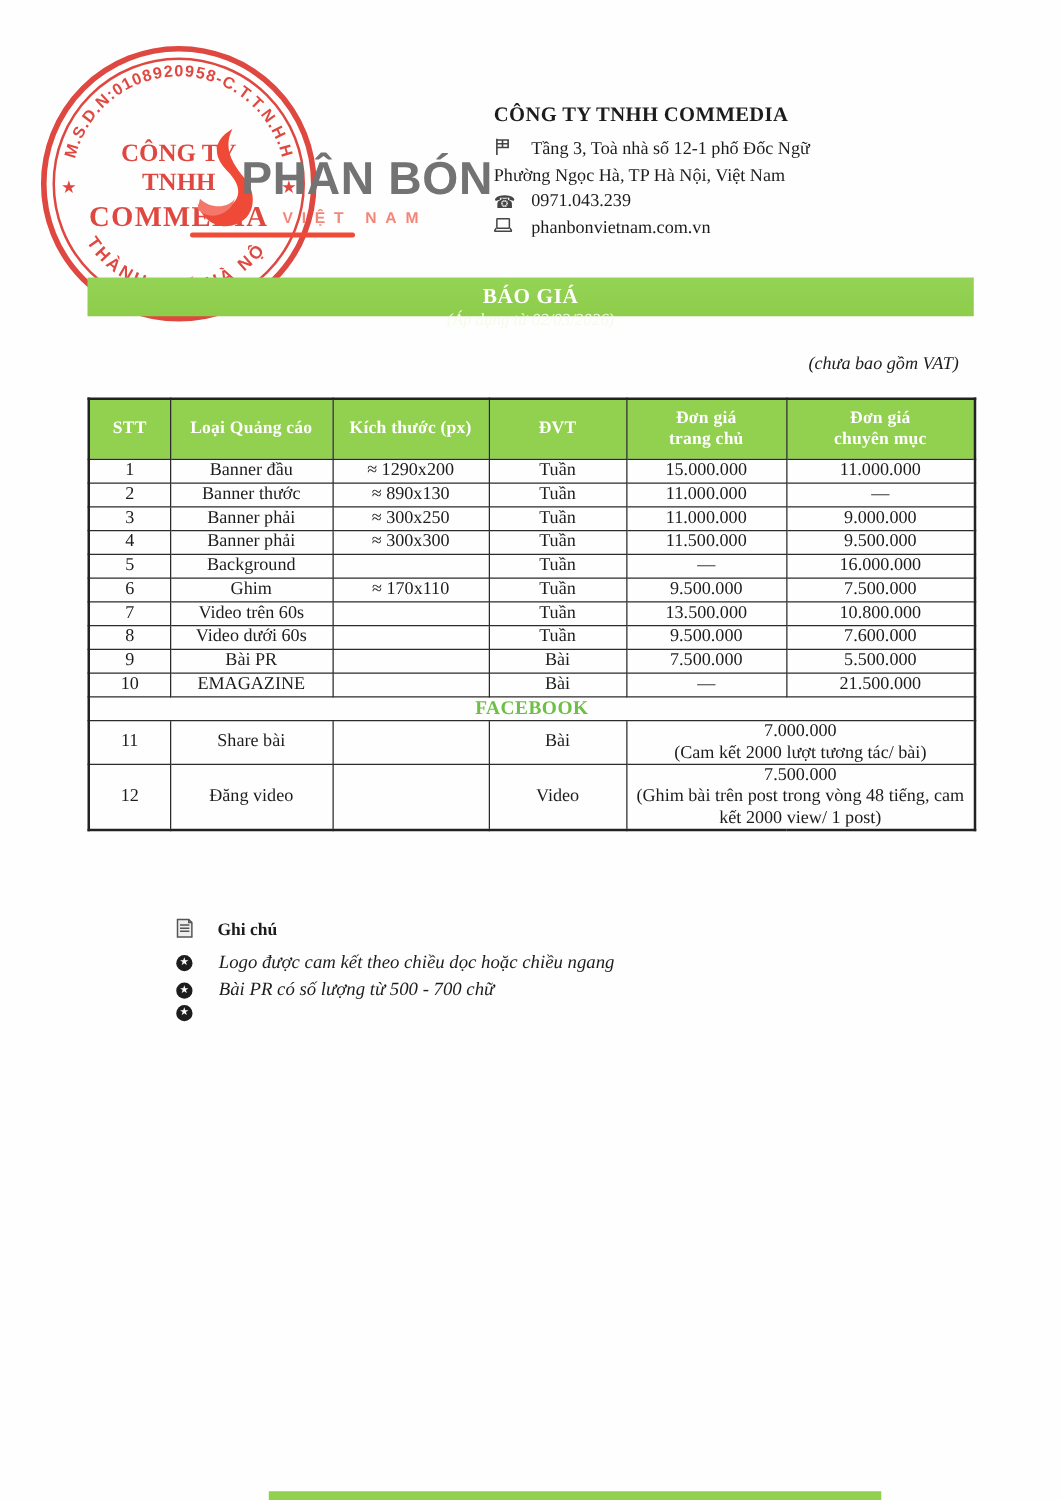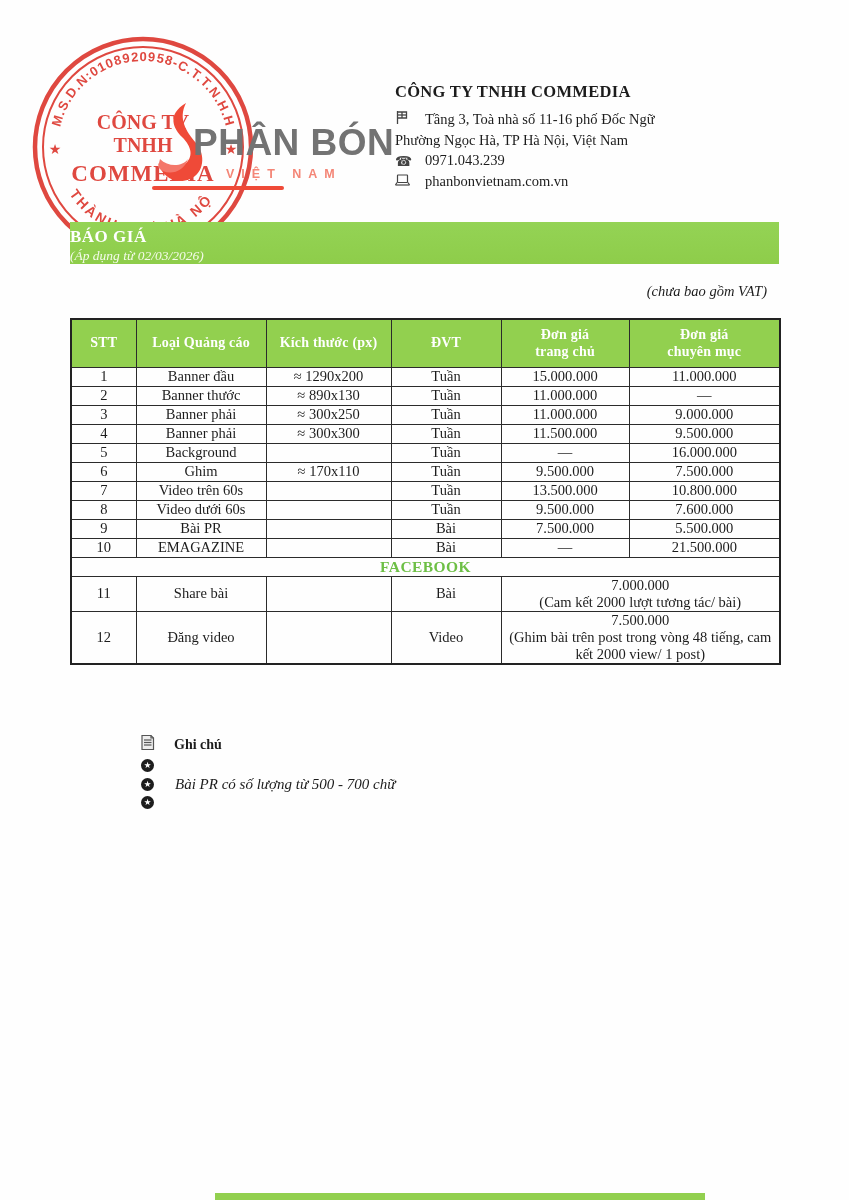--- a/index.html
+++ b/index.html
@@ -30,23 +30,23 @@
   
   .company { position:absolute; left:395px; top:82px; width:345px; line-height:20px; }
   .company .name { font-weight:bold; font-size:16.5px; margin-bottom:7px; letter-spacing:.3px; }
   .company .line { font-size:14.5px; display:flex; align-items:flex-start; }
   .company .line .ic { width:30px; flex:0 0 30px; color:#444; padding-top:1px; }
   .company .line.noicon { padding-left:0; }
   .company .phone-glyph { font-family:"DejaVu Sans",sans-serif; font-size:14px; color:#333; }
 
   
   .green-bar {
-    position:absolute; left:70px; top:222px; width:709px; height:42px;
+    position:absolute; left:70px; top:222px; width:709px; height:31px;
     background:linear-gradient(180deg,#94d355 0%,#8ecd4a 100%);
-    color:#ffffff;
+    text-align:center; color:#ffffff;
   }
   .green-bar .t1 { font-weight:bold; font-size:17px; letter-spacing:.5px; padding-top:5px; }
   .green-bar .t2 { font-style:italic; font-size:13.5px; color:#f4fbea; margin-top:1px; }
 
   .vat-note { position:absolute; left:70px; top:283px; width:697px; text-align:right; font-style:italic; font-size:14.5px; }
 
   
   table.price { position:absolute; left:70px; top:318px; width:709px; border-collapse:collapse; table-layout:fixed; }
   table.price col.c1{width:65px;} table.price col.c2{width:130px;} table.price col.c3{width:125px;}
   table.price col.c4{width:110px;} table.price col.c5{width:128px;} table.price col.c6{width:151px;}
@@ -120,21 +120,21 @@
       <span class="ic">
         <svg width="14" height="15" viewBox="0 0 14 15">
             <g fill="none" stroke="#444" stroke-width="1.3">
           <line x1="2.5" y1="1" x2="2.5" y2="14"></line>
               <path d="M2.5 2 H11.5 V8 H2.5"></path>
               <line x1="7" y1="2" x2="7" y2="8"></line>
               <line x1="2.5" y1="5" x2="11.5" y2="5"></line>
         </g>
           </svg>
       </span>
-      <span>Tầng 3, Toà nhà số 11-16 phố Đốc Ngữ</span>
+      <span>Tầng 3, Toà nhà số 12-1 phố Đốc Ngữ</span>
     </div>
     <div class="line noicon">
       <span>Phường Ngọc Hà, TP Hà Nội, Việt Nam</span>
     </div>
     <div class="line">
       <span class="ic phone-glyph">☎</span>
       <span>0971.043.239</span>
     </div>
     <div class="line">
       <span class="ic">
@@ -300,20 +300,21 @@
           <line x1="4" y1="6" x2="11.5" y2="6"></line>
               <line x1="4" y1="8.5" x2="11.5" y2="8.5"></line>
               <line x1="4" y1="11" x2="11.5" y2="11"></line>
         </g>
           </svg>
       </span>
       <span>Ghi chú</span>
     </div>
     <div class="item">
       <span class="bullet">★</span>
+      <span>Logo được cam kết theo chiều dọc hoặc chiều ngang</span>
     </div>
     <div class="item">
       <span class="bullet">★</span>
       <span>Bài PR có số lượng từ 500 - 700 chữ</span>
     </div>
     <div class="item">
       <span class="bullet">★</span>
     </div>
   </div>
 

